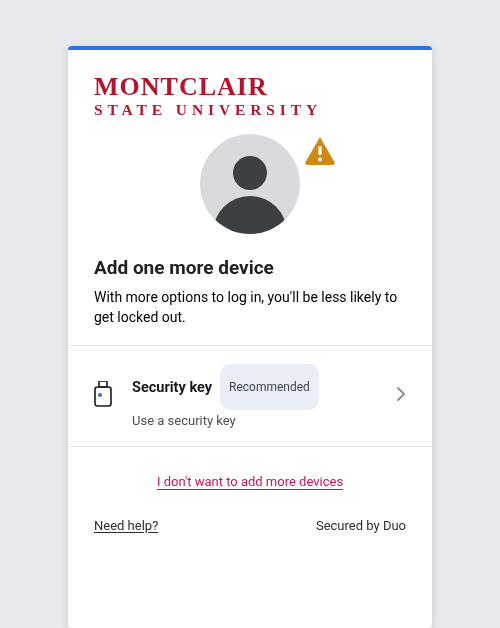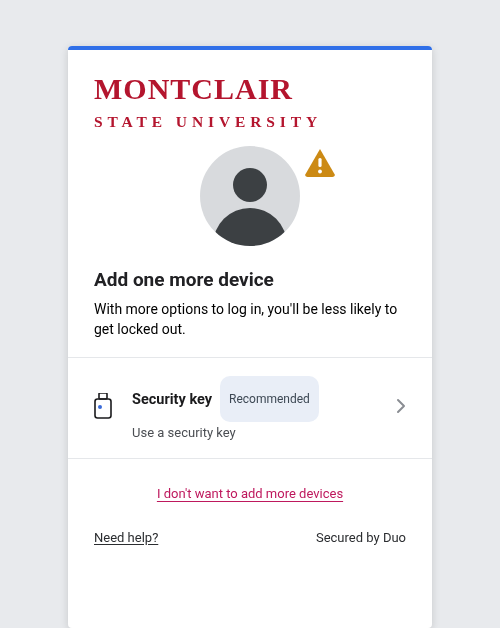--- a/index.html
+++ b/index.html
@@ -34,27 +34,27 @@
     }
     .brand {
       font-family: Georgia, "Times New Roman", serif;
       color: #b4152e;
       font-weight: 700;
       letter-spacing: 1.5px;
       line-height: 1;
       margin-bottom: 16px;
     }
     .brand-line1 {
-      font-size: 30px;
+      font-size: 26px;
       letter-spacing: 1px;
     }
     .brand-line2 {
       font-size: 15.5px;
       letter-spacing: 4.9px;
-      margin-top: 10px;
+      margin-top: 2px;
     }
     .avatar-wrap {
       display: flex;
       justify-content: center;
       margin: 10px 0 22px 0;
       position: relative;
     }
     .avatar {
       width: 100px;
       height: 100px;

